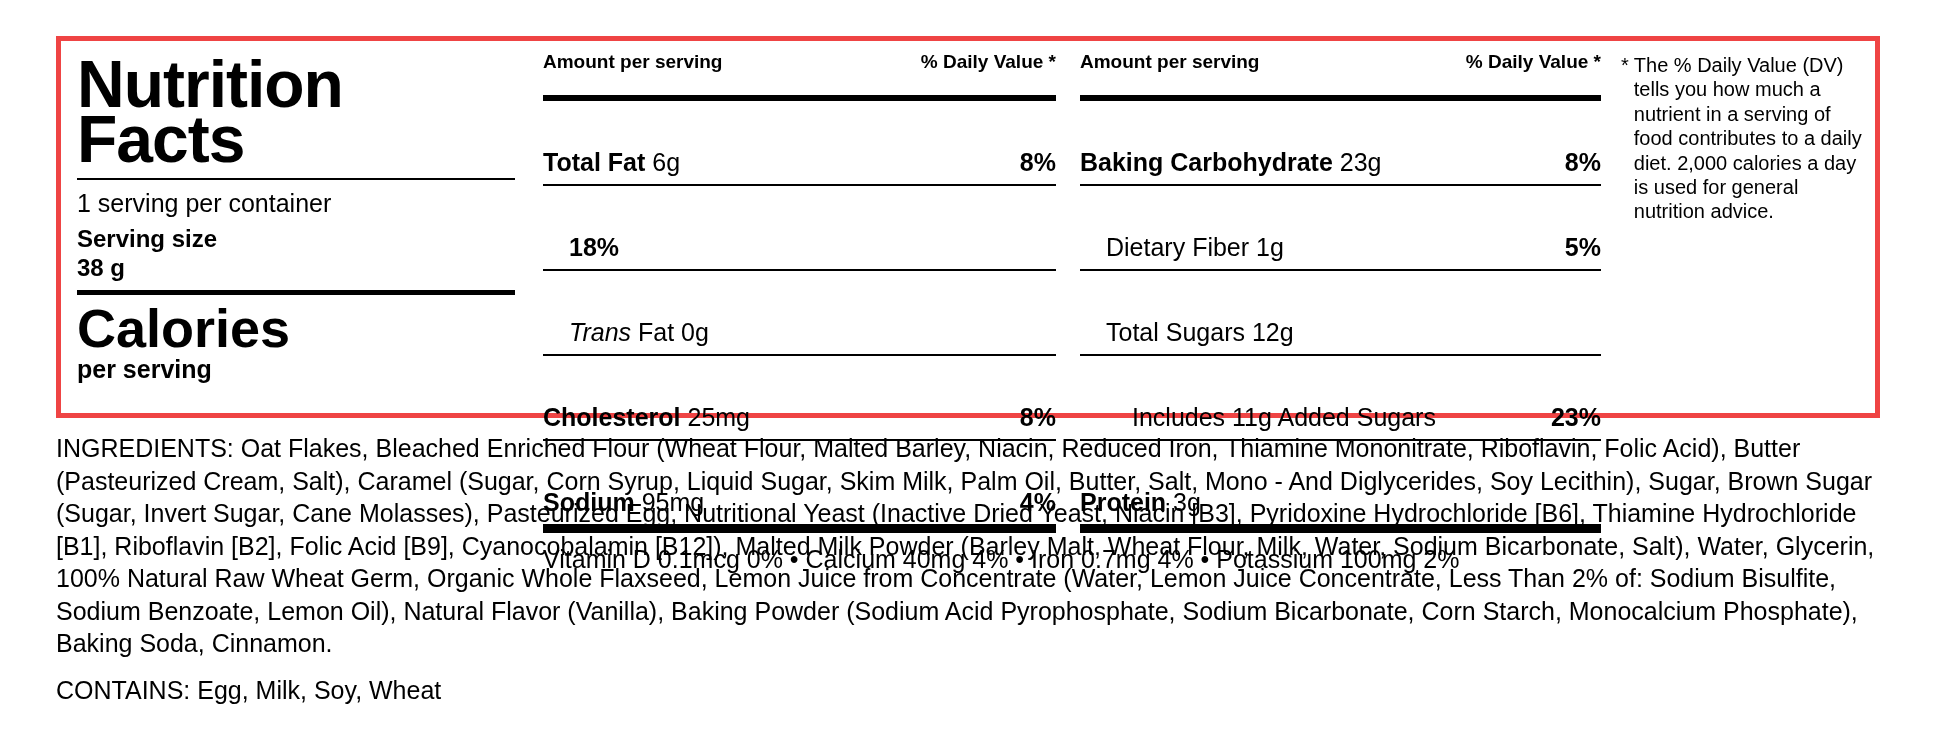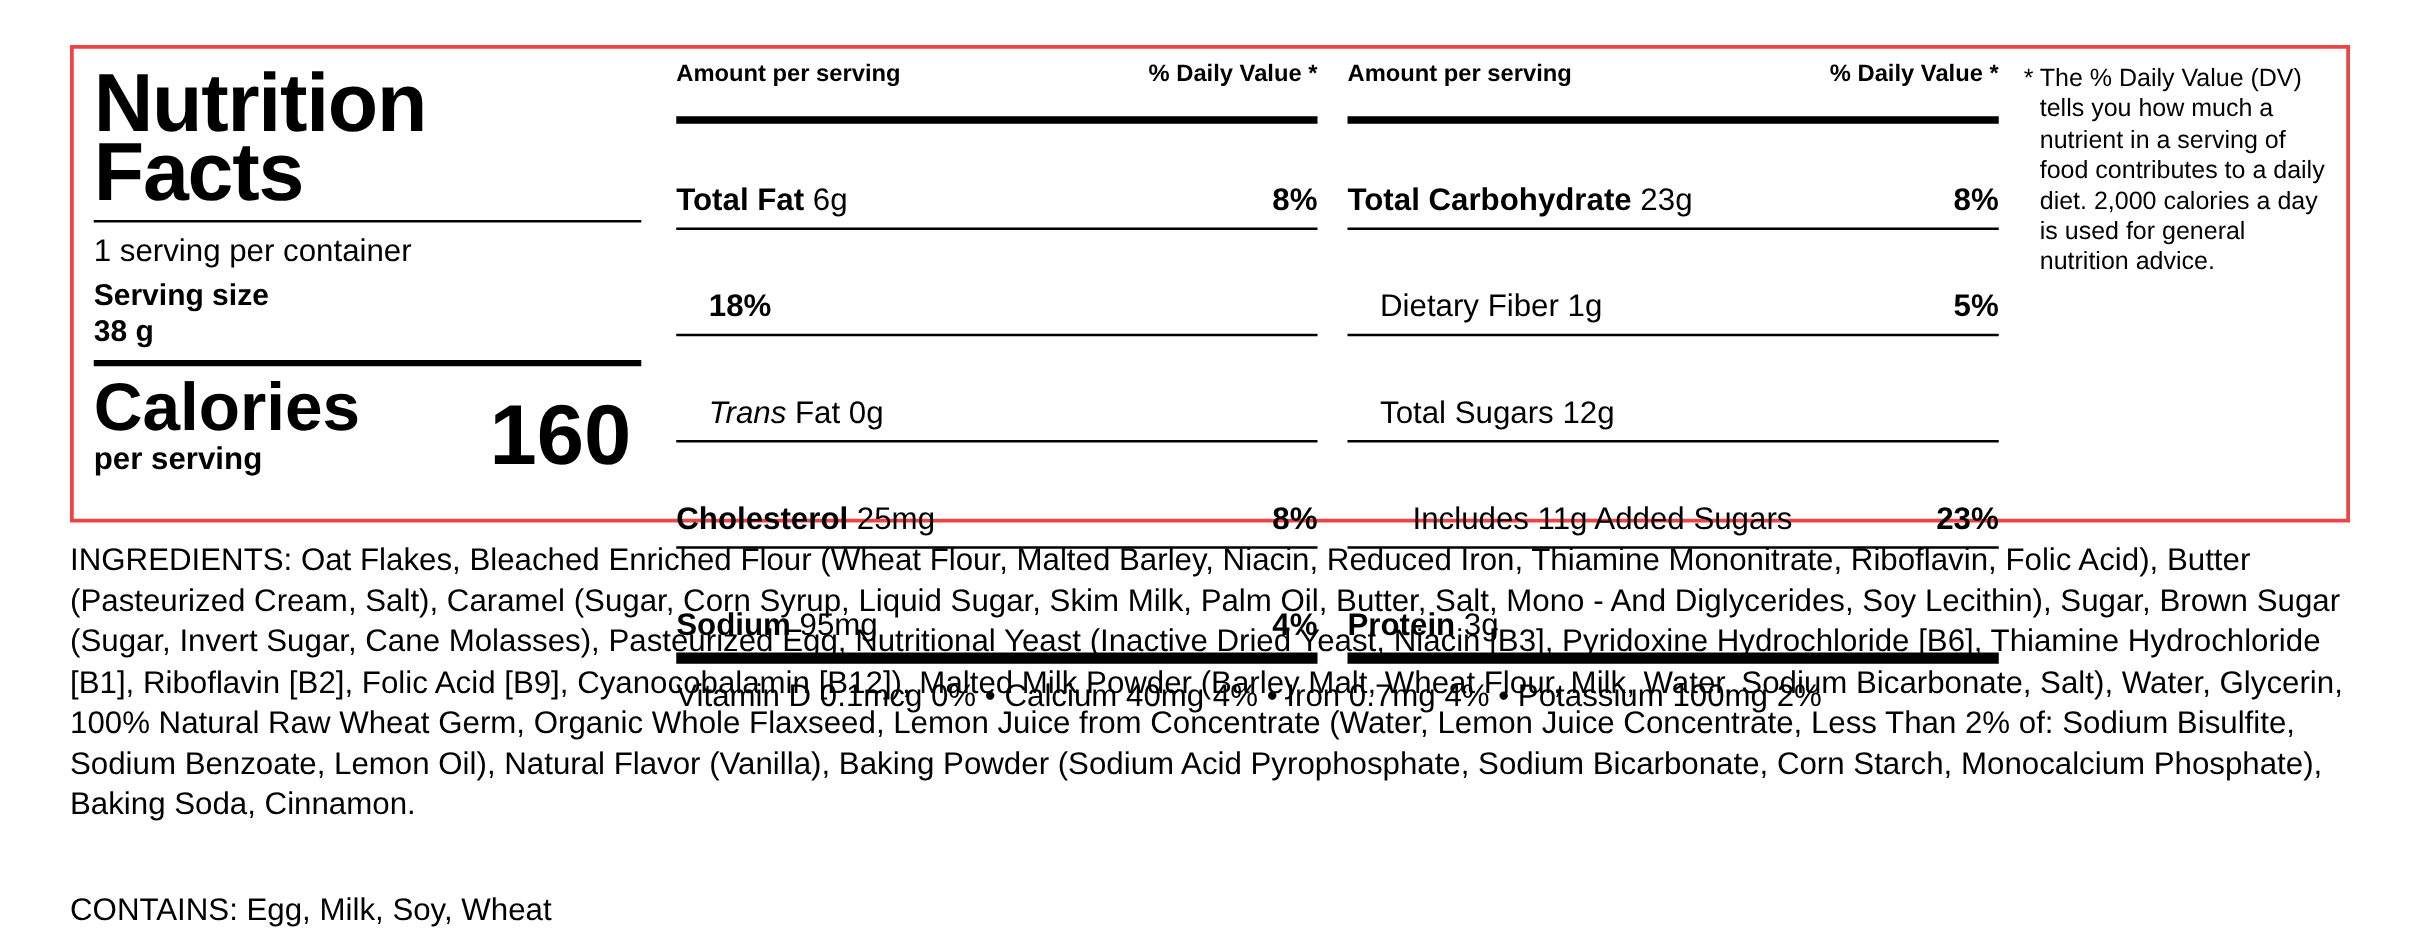--- a/index.html
+++ b/index.html
@@ -21,21 +21,21 @@
     box-sizing: border-box;
   }
 
   
   .nf-panel {
     position: absolute;
     left: 56px;
     top: 36px;
     width: 1824px;
     height: 382px;
-    border: 3px solid #ef4444;
+    border: 5px solid #ef4444;
     box-sizing: border-box;
     display: flex;
     flex-direction: row;
     background: #fff;
   }
 
   
   .nf-left {
     width: 470px;
     box-sizing: border-box;
@@ -144,21 +144,21 @@
     left: 56px;
     top: 432px;
     width: 1840px;
     font-size: 25px;
     line-height: 1.3;
     text-align: left;
   }
   .contains {
     position: absolute;
     left: 56px;
-    top: 714px;
+    top: 676px;
     font-size: 25px;
   }
 </style>
 </head>
 <body>
 
 <div class="page">
 
   <div class="nf-panel">
 
@@ -172,21 +172,20 @@
       <div class="serving-size">
         <div>Serving size</div>
         <div>38 g</div>
       </div>
       <div class="rule-med"></div>
       <div class="cal-row">
         <div>
           <div class="cal-label">Calories</div>
           <div class="cal-per">per serving</div>
         </div>
-        <div class="cal-value">160</div>
       </div>
     </div>
 
     <div class="nf-col">
       <div class="col-head">
         <span>Amount per serving</span>
         <span>% Daily Value *</span>
       </div>
       <div class="hline-thick"></div>
 
@@ -223,21 +222,21 @@
     </div>
 
     <div class="nf-col second">
       <div class="col-head">
         <span>Amount per serving</span>
         <span>% Daily Value *</span>
       </div>
       <div class="hline-thick"></div>
 
       <div class="nut-row">
-        <span class="name"><b>Total Carbohydrate</b> <span>23g</span></span>
+        <span class="name"><b>Baking Carbohydrate</b> <span>23g</span></span>
         <span class="dv">8%</span>
       </div>
       <div class="hline-thin"></div>
 
       <div class="nut-row indent1">
         <span class="name"><span>Dietary Fiber</span> <span>1g</span></span>
         <span class="dv">5%</span>
       </div>
       <div class="hline-thin"></div>
 

